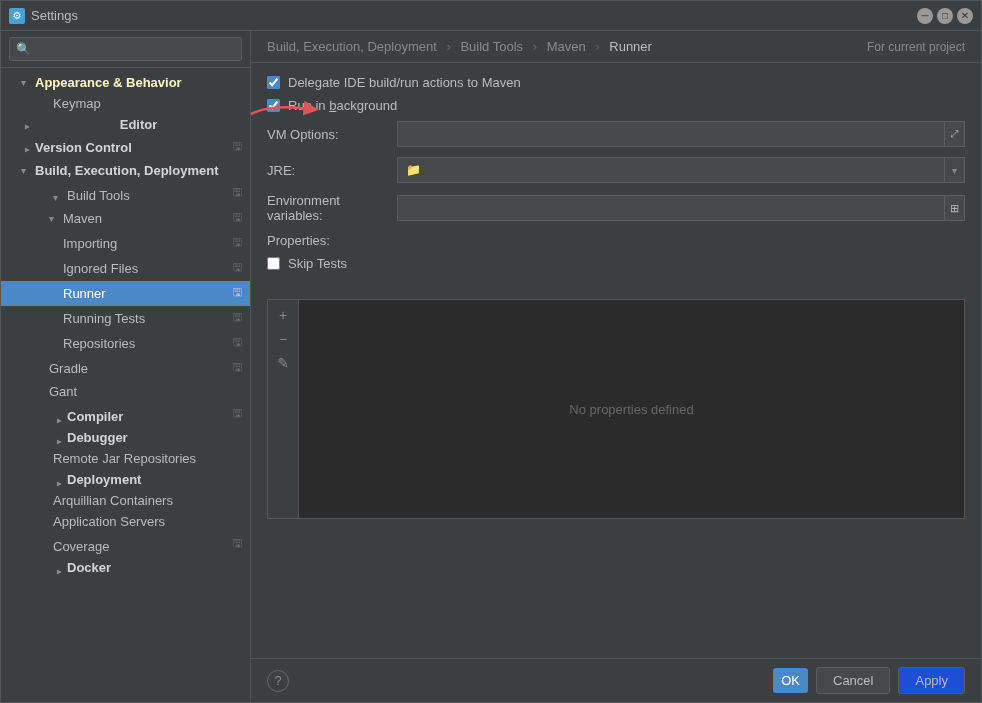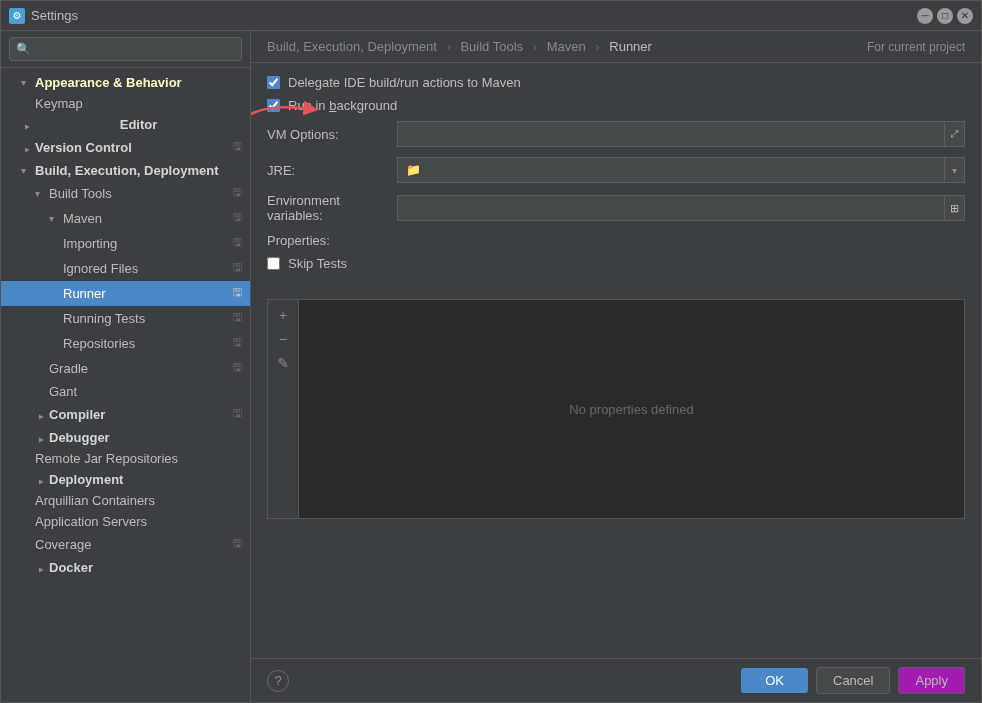--- a/index.html
+++ b/index.html
@@ -113,21 +113,21 @@
       padding: 3px 8px;
       cursor: pointer;
       color: #bbbbbb;
       font-size: 13px;
       position: relative;
     }
     .tree-item.selected { background: #4a88c7; color: #ffffff; }
     .tree-item.selected .tree-icon-inline { color: #ffffff; }
 
     .tree-indent-1 { padding-left: 20px; }
-    .tree-indent-2 { padding-left: 34px; }
+    .tree-indent-2 { padding-left: 52px; align-items: flex-end; }
     .tree-indent-3 { padding-left: 48px; }
     .tree-indent-4 { padding-left: 62px; }
 
     .arrow {
       font-size: 10px;
       margin-right: 4px;
       color: #888;
       display: inline-block;
       width: 10px;
       flex-shrink: 0;
@@ -348,36 +348,36 @@
       align-items: center;
       justify-content: flex-end;
       gap: 8px;
       background: #3c3f41;
       flex-shrink: 0;
     }
     .btn-ok {
       background: #4a88c7;
       color: white;
       border: none;
-      padding: 5px 24px;
+      padding: 5px 8px;
       cursor: pointer;
       font-size: 13px;
       border-radius: 3px;
     }
     .btn-cancel {
       background: #45494a;
       color: #bbbbbb;
       border: 1px solid #5a5d5f;
       padding: 5px 16px;
       cursor: pointer;
       font-size: 13px;
       border-radius: 3px;
     }
     .btn-apply {
-      background: #a21caf;
+      background: #1d4ed8;
       color: #bbbbbb;
       border: 1px solid #5a5d5f;
       padding: 5px 16px;
       cursor: pointer;
       font-size: 13px;
       border-radius: 3px;
     }
 
     .help-btn {
       background: transparent;

